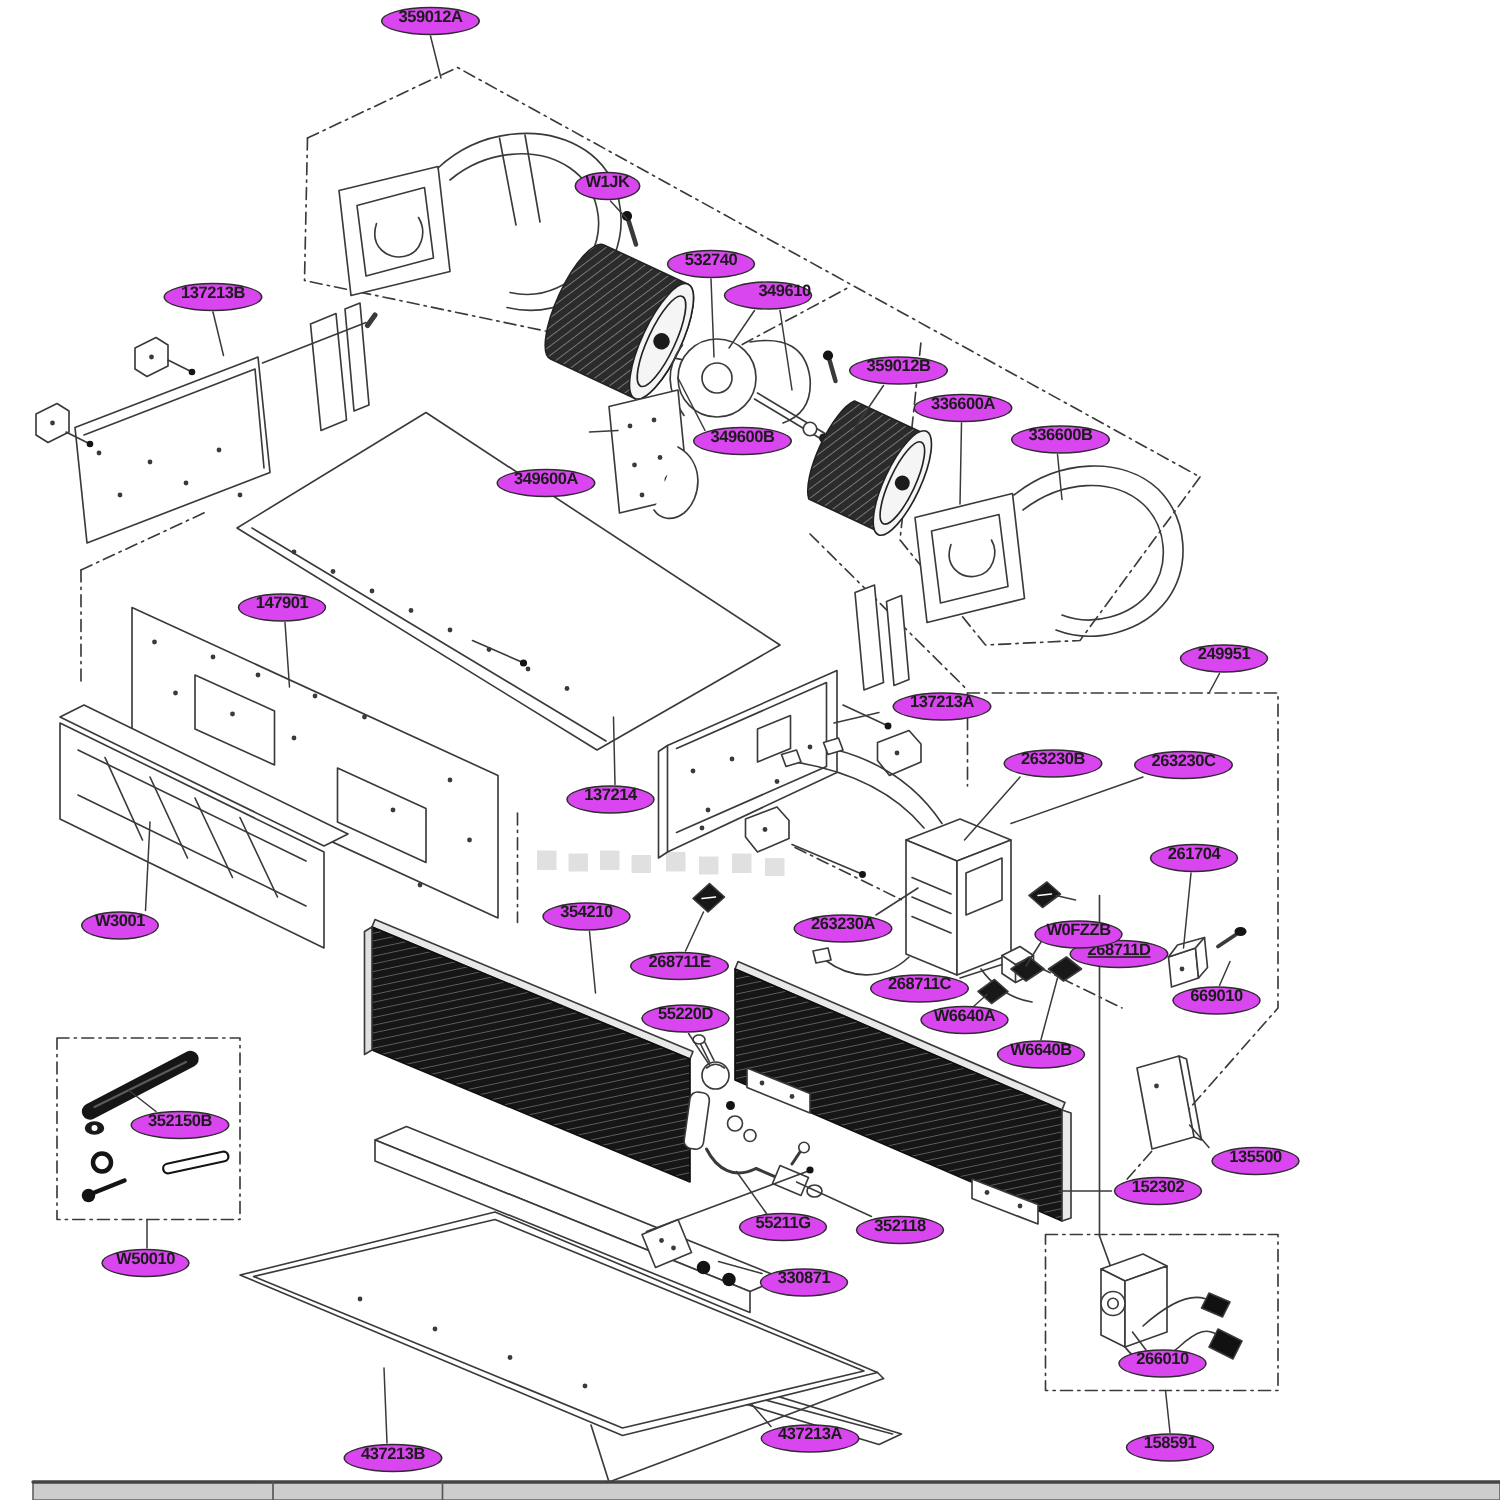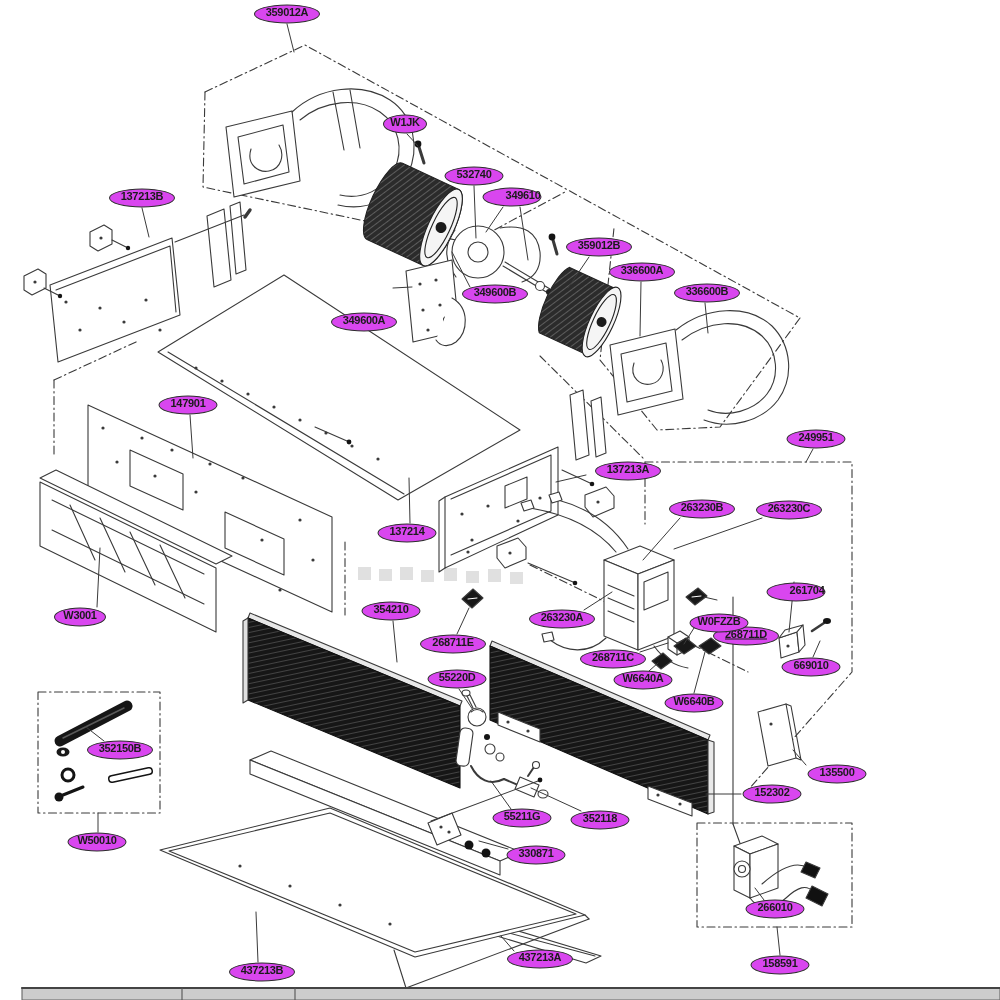--- a/index.html
+++ b/index.html
@@ -442,21 +442,21 @@
       <div class="part-label" style="left: 364px; top: 286px; width: 66px; margin-top: 36px;">349600A</div>
       <div class="part-label" style="left: 495px; top: 294px; width: 66px;">349600B</div>
       <div class="part-label" style="left: 142px; top: 198px; width: 66px;">137213B</div>
       <div class="part-label" style="left: 188px; top: 405px; width: 59px;">147901</div>
       <div class="part-label" style="left: 628px; top: 471px; width: 66px;">137213A</div>
       <div class="part-label" style="left: 407px; top: 533px; width: 59px;">137214</div>
       <div class="part-label" style="left: 80px; top: 617px; width: 52px;">W3001</div>
       <div class="part-label" style="left: 816px; top: 439px; width: 59px;">249951</div>
       <div class="part-label" style="left: 702px; top: 509px; width: 66px;">263230B</div>
       <div class="part-label" style="left: 789px; top: 510px; width: 66px;">263230C</div>
-      <div class="part-label" style="left: 796px; top: 592px; width: 59px; text-align: right;">261704</div>
+      <div class="part-label" style="left: 796px; top: 572px; width: 59px;">261704</div>
       <div class="part-label" style="left: 746px; top: 636px; width: 66px; text-decoration: underline;">268711D</div>
       <div class="part-label" style="left: 719px; top: 623px; width: 59px;">W0FZZB</div>
       <div class="part-label" style="left: 811px; top: 667px; width: 59px;">669010</div>
       <div class="part-label" style="left: 391px; top: 611px; width: 59px;">354210</div>
       <div class="part-label" style="left: 453px; top: 644px; width: 66px;">268711E</div>
       <div class="part-label" style="left: 562px; top: 619px; width: 66px;">263230A</div>
       <div class="part-label" style="left: 613px; top: 659px; width: 66px;">268711C</div>
       <div class="part-label" style="left: 643px; top: 680px; width: 59px;">W6640A</div>
       <div class="part-label" style="left: 694px; top: 703px; width: 59px;">W6640B</div>
       <div class="part-label" style="left: 457px; top: 679px; width: 59px;">55220D</div>

